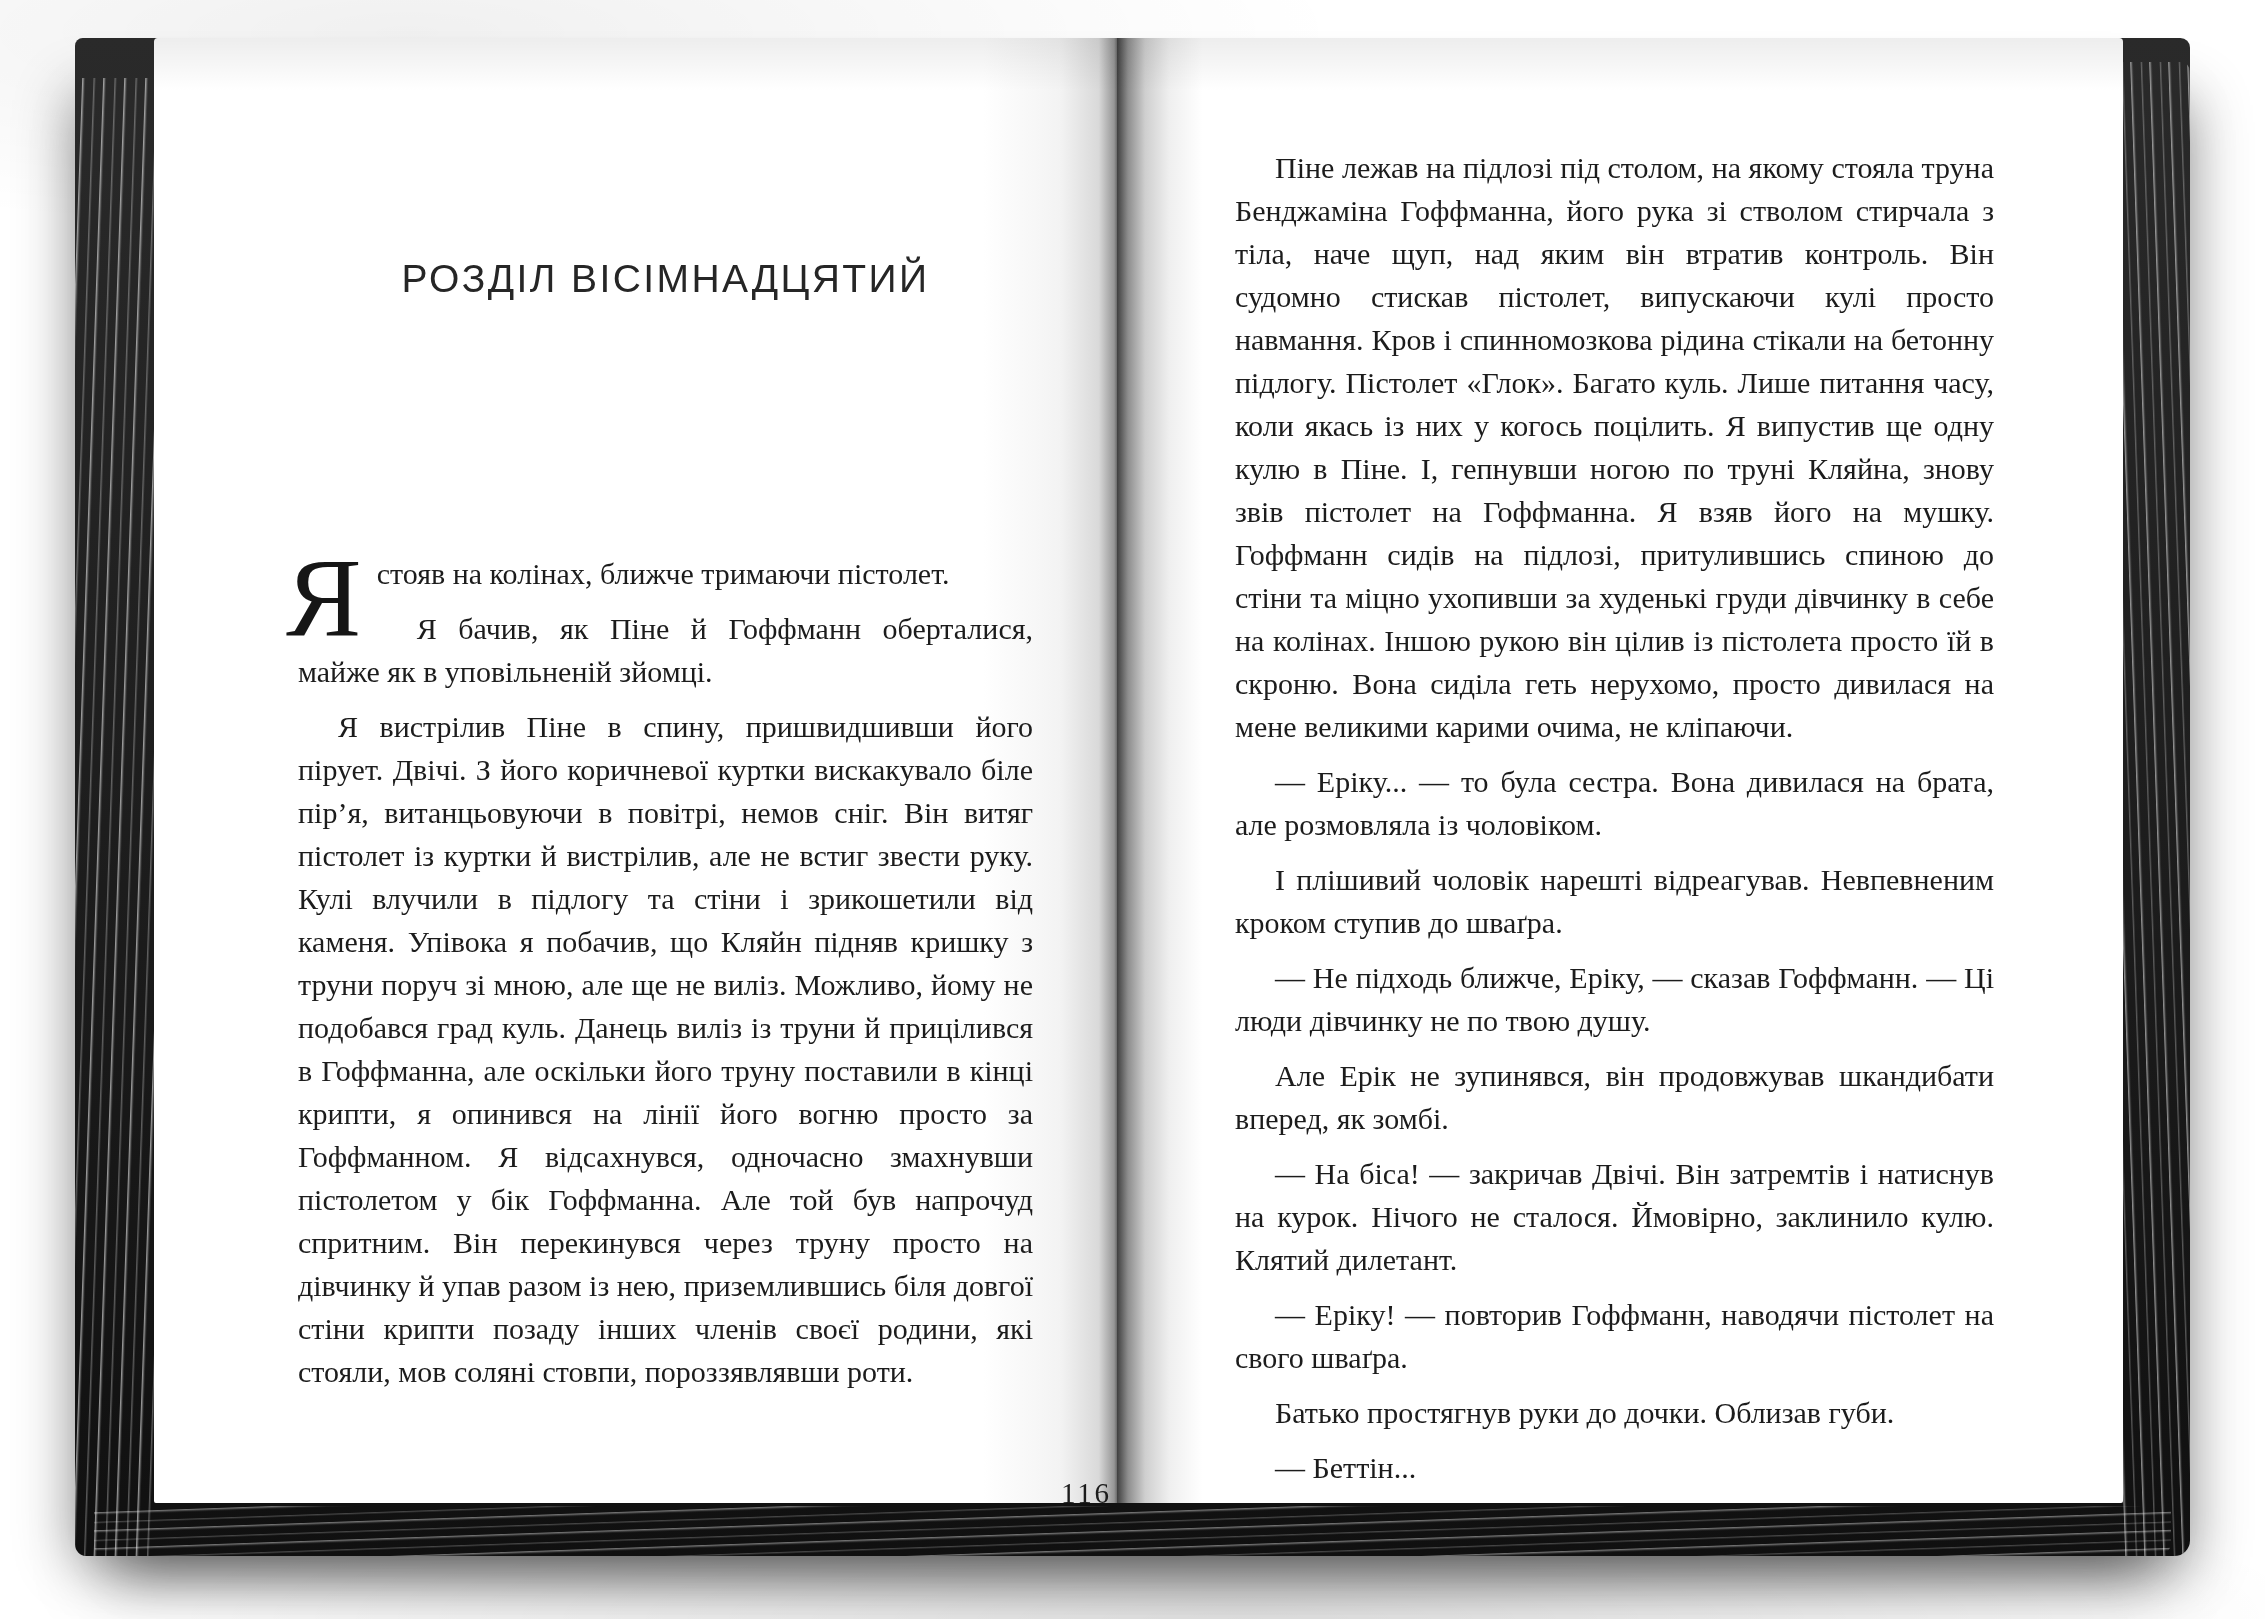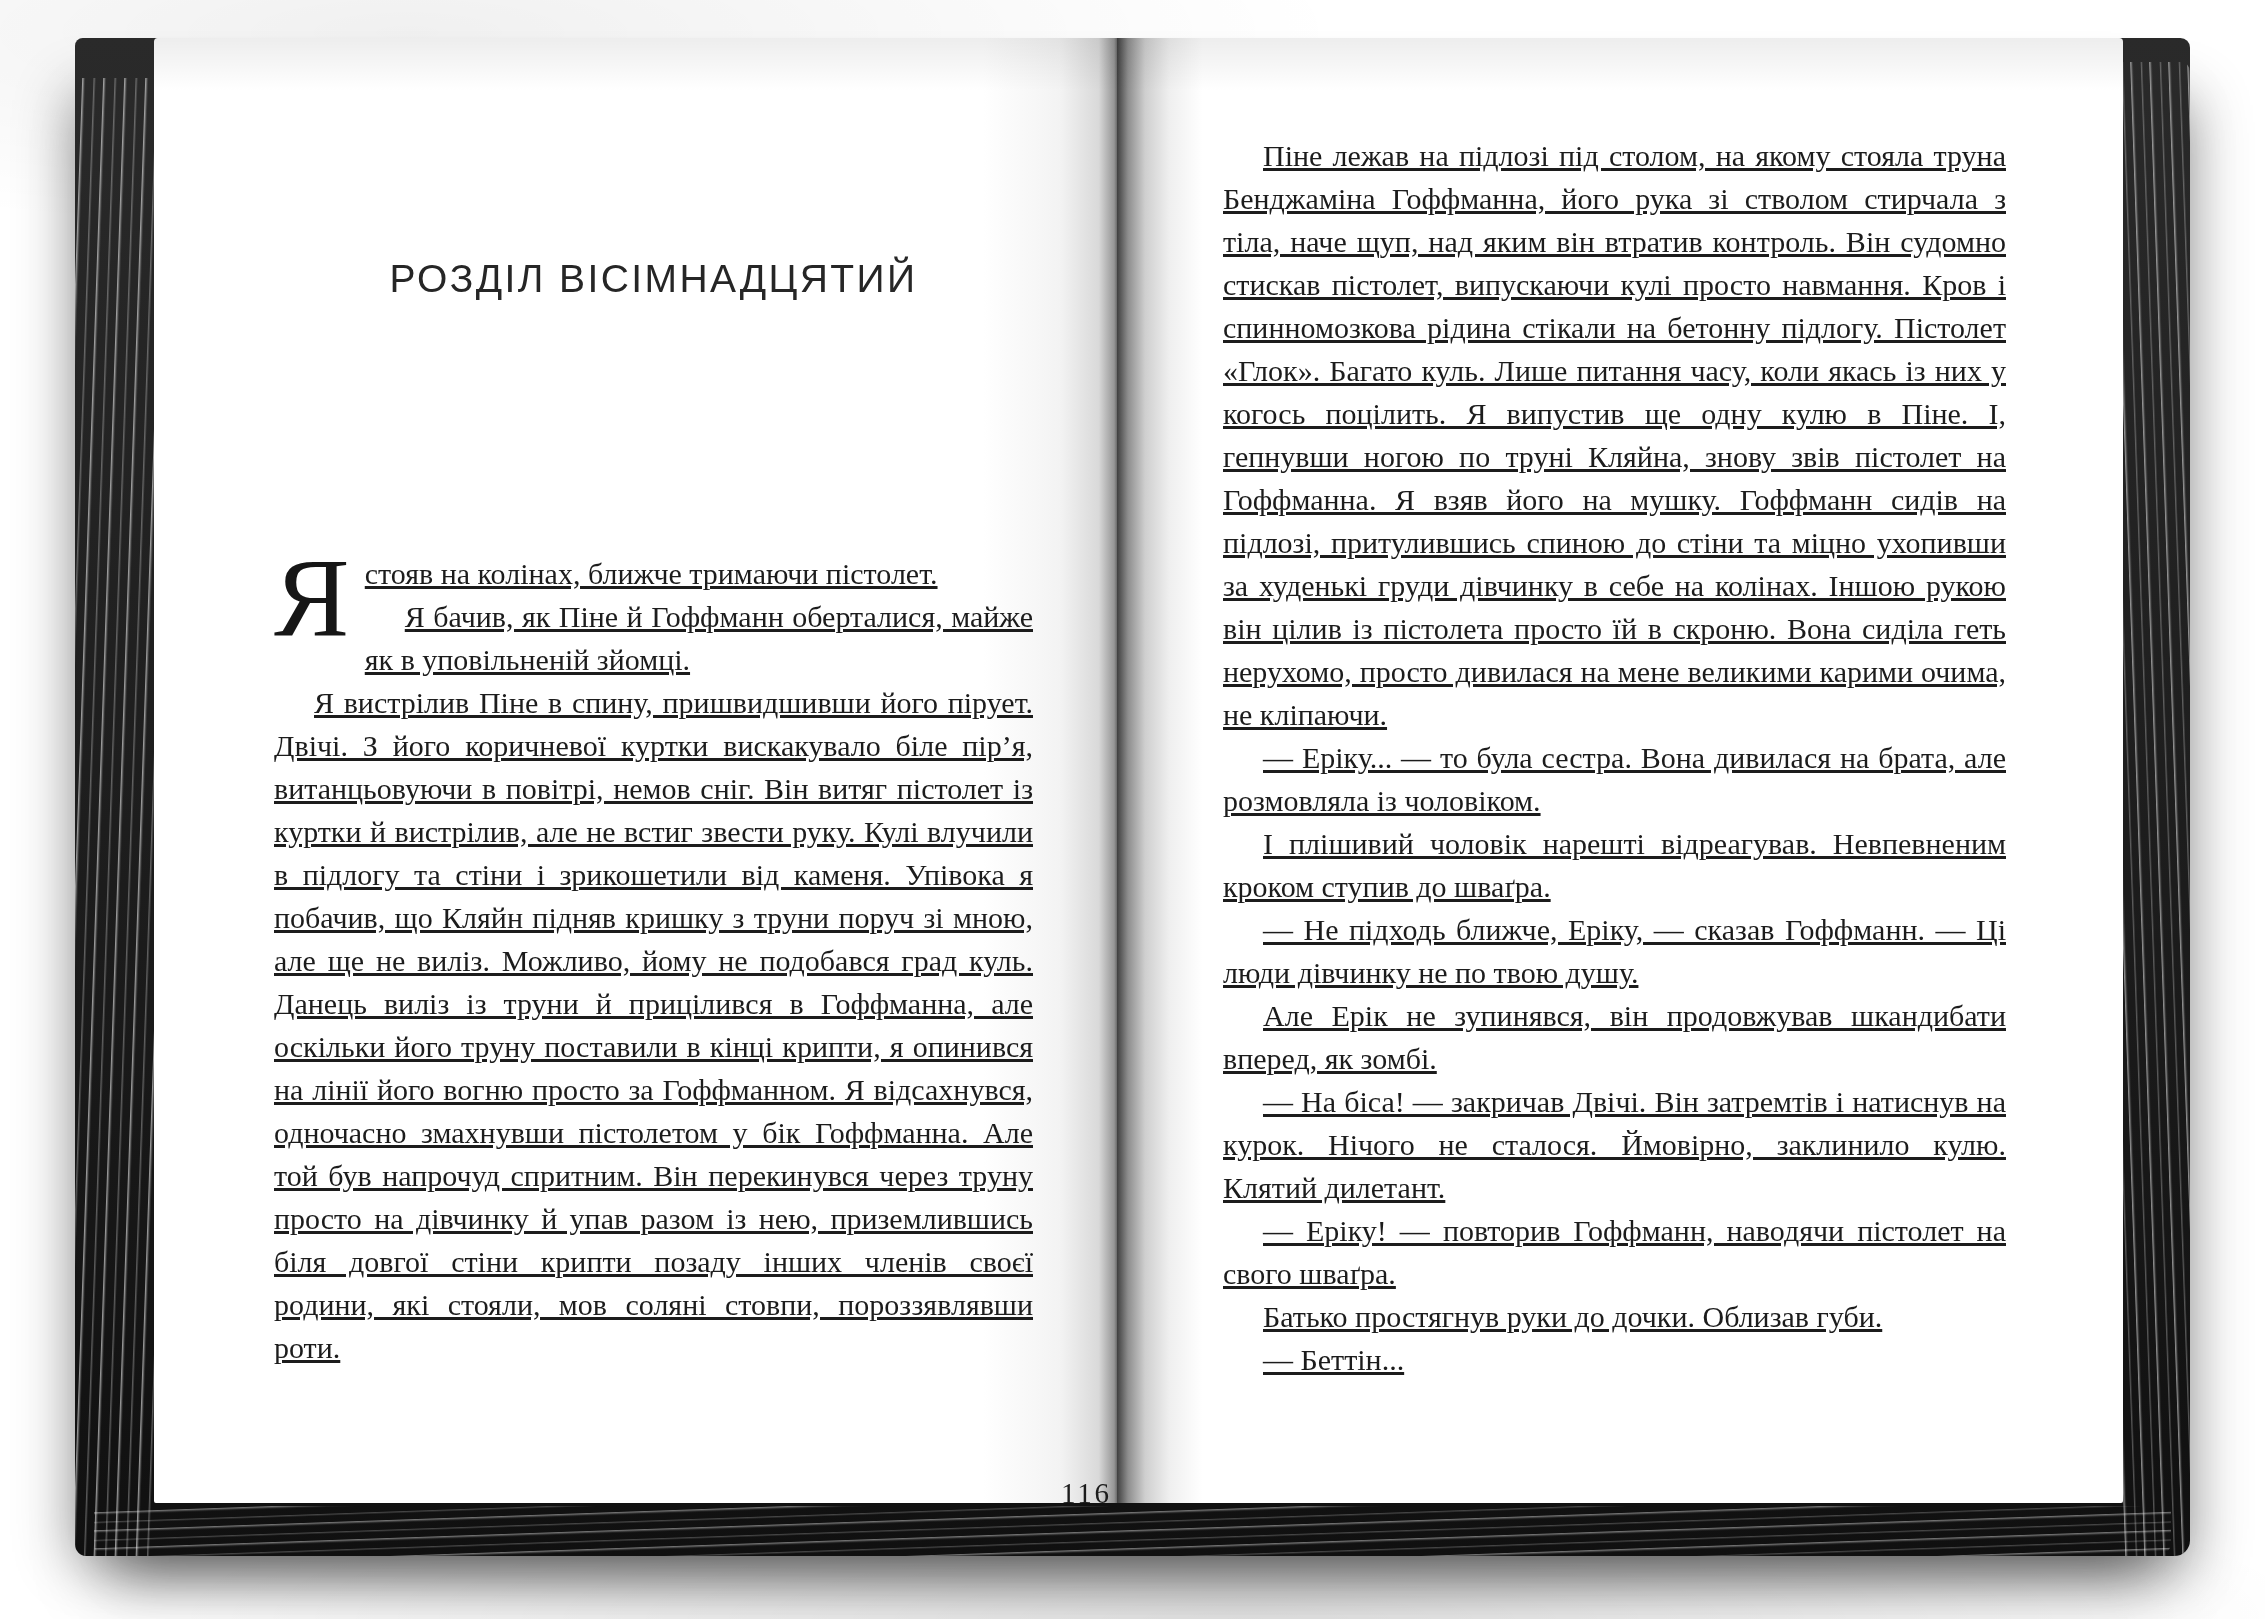--- a/index.html
+++ b/index.html
@@ -111,36 +111,36 @@
 
   
   .content {
     position: absolute;
     top: 0;
     color: #1c1c1c;
     font-size: 30px;
     line-height: 43px;
     text-align: justify;
   }
-  .content-left  { left: 120px; width: 759px; }
+  .content-left  { left: 132px; width: 759px; }
   .content-right { left: 106px; width: 783px; padding-top: 96px; }
 
   .chapter-title {
     margin-top: 219px;
     text-align: center;
     font-family: "Liberation Sans", sans-serif;
     font-size: 39px;
     font-weight: 400;
     letter-spacing: 2.4px;
     color: #262626;
     white-space: nowrap;
   }
   .left-body { margin-top: 252px; }
 
-  p { margin: 0; text-decoration: underline; }
+  p { margin: 12px; }
   p.indent { text-indent: 40px; }
   p.no-indent { text-indent: 0; }
 
   .drop-cap {
     float: left;
     font-size: 113px;
     line-height: 85px;
     padding: 1.9px 15.4px 0 0;
     color: #161616;
     font-family: "Liberation Serif", serif;

